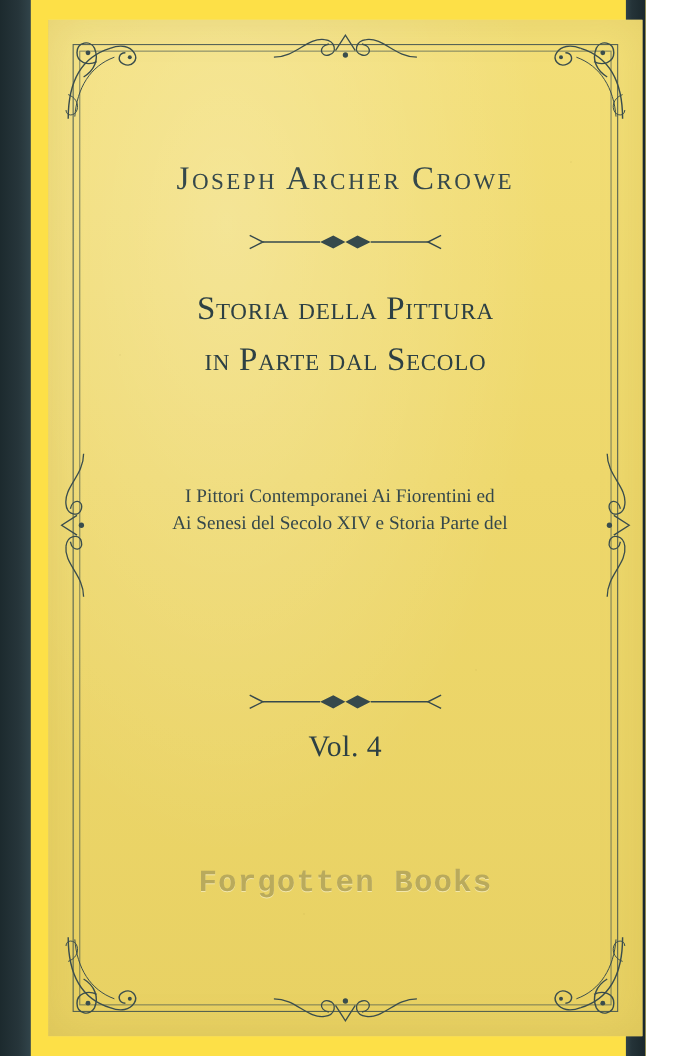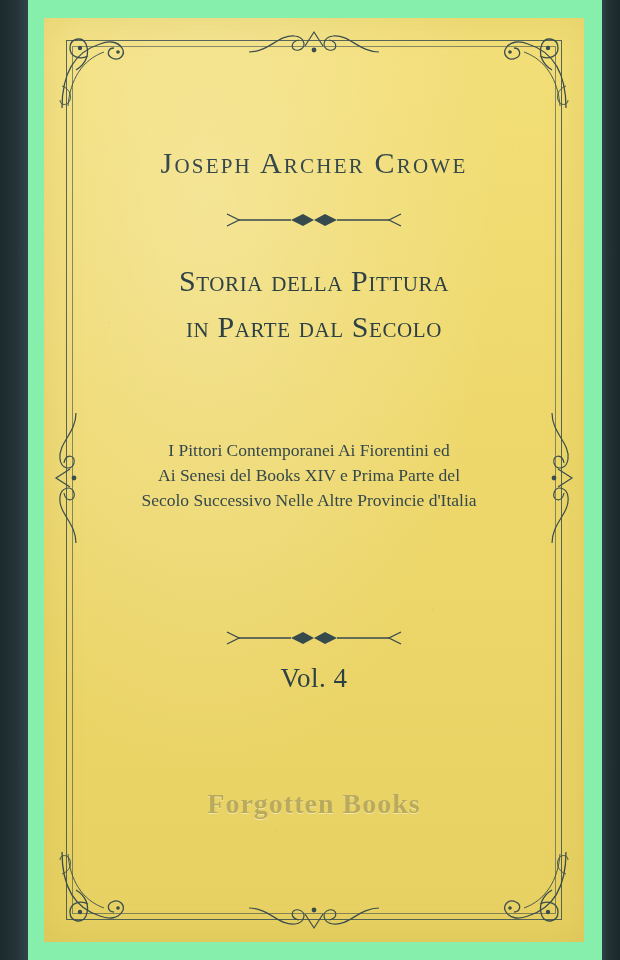--- a/index.html
+++ b/index.html
@@ -9,24 +9,25 @@
   }
   body {
     width: 620px;
     height: 960px;
     overflow: hidden;
     font-family: "Liberation Serif", serif;
   }
 
   .book-cover {
     position: relative;
-    width: 620px;
+    width: 547px;
     height: 960px;
-    background: #86efac;
+    background: #fde047;
     overflow: hidden;
+    padding-left: 40px;
   }
 
   
   .board-left {
     position: absolute;
     left: 0; top: 0;
     width: 28px; height: 960px;
     background: linear-gradient(to right, #1c2a2e 0%, #26353a 60%, #31444a 100%);
   }
   .board-right {
@@ -153,21 +154,21 @@
     font-family: "Liberation Serif", serif;
     font-size: 27px;
     color: #2d4044;
     letter-spacing: 0.5px;
   }
 
   .publisher {
     position: absolute;
     top: 770px;
     left: 0; right: 0;
-    font-family: Liberation Serif, serif;
+    font-family: Liberation Mono, monospace;
     font-size: 28px;
     letter-spacing: 1px;
     color: #b9aa5c;
     text-shadow: 0 1px 0 rgba(255,255,255,0.45);
     font-weight: bold;
   }
 
   
   .speckle {
     position: absolute;
@@ -287,22 +288,21 @@
         </svg>
       </div>
 
       <div class="title">
         <div>Storia della Pittura</div>
         <div>in Parte dal Secolo</div>
       </div>
 
       <div class="subtitle">
         <div>I Pittori Contemporanei Ai Fiorentini ed</div>
-        <div>Ai Senesi del Books XIV e Prima Parte del</div>
-        <div>Secolo Successivo Nelle Altre Provincie d'Italia</div>
+        <div>Ai Senesi del Secolo XIV e Storia Parte del</div>
       </div>
 
       <div class="divider-2">
         <svg width="186" height="20" viewBox="0 0 186 20" fill="none" stroke="currentColor" stroke-width="1.3">
           <path d="M18 10 L 70 10"></path>
           <path d="M116 10 L 168 10"></path>
           <path d="M6 4 L 18 10 L 6 16"></path>
           <path d="M180 4 L 168 10 L 180 16"></path>
           <path d="M70 10 L 82 4 L 93 10 L 104 4 L 116 10 L 104 16 L 93 10 L 82 16 Z" fill="currentColor" stroke="none"></path>
         </svg>

